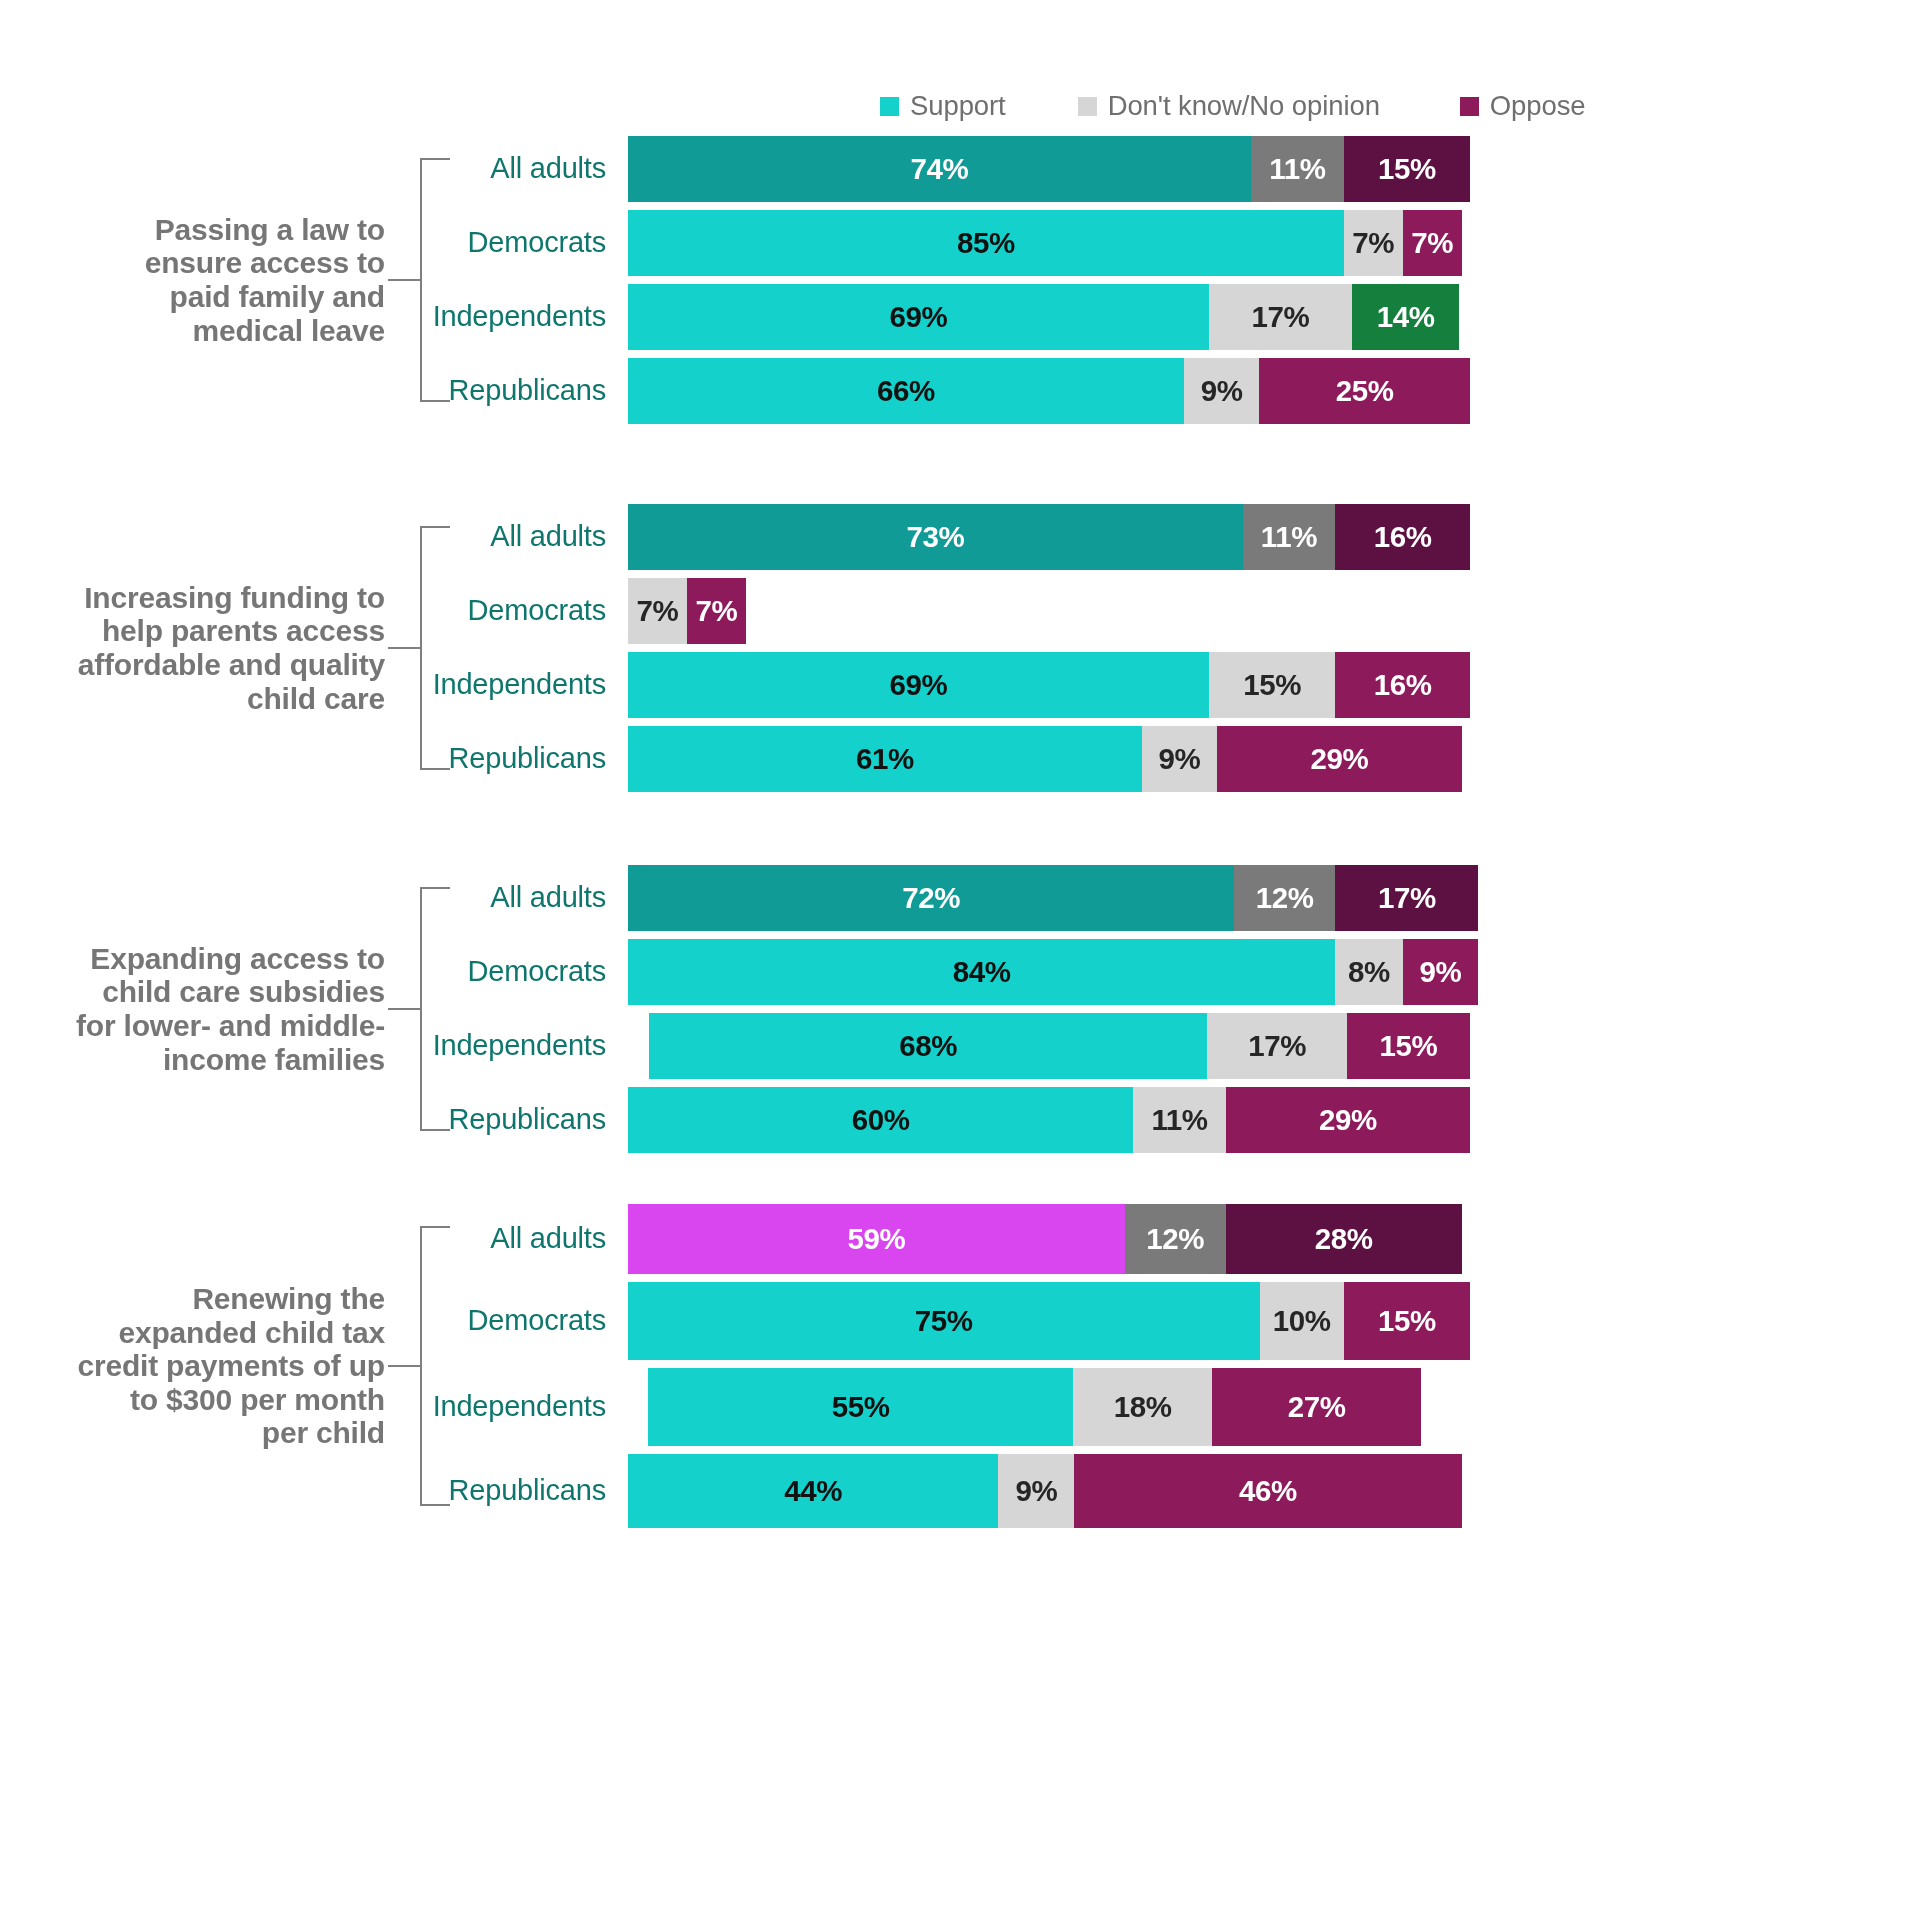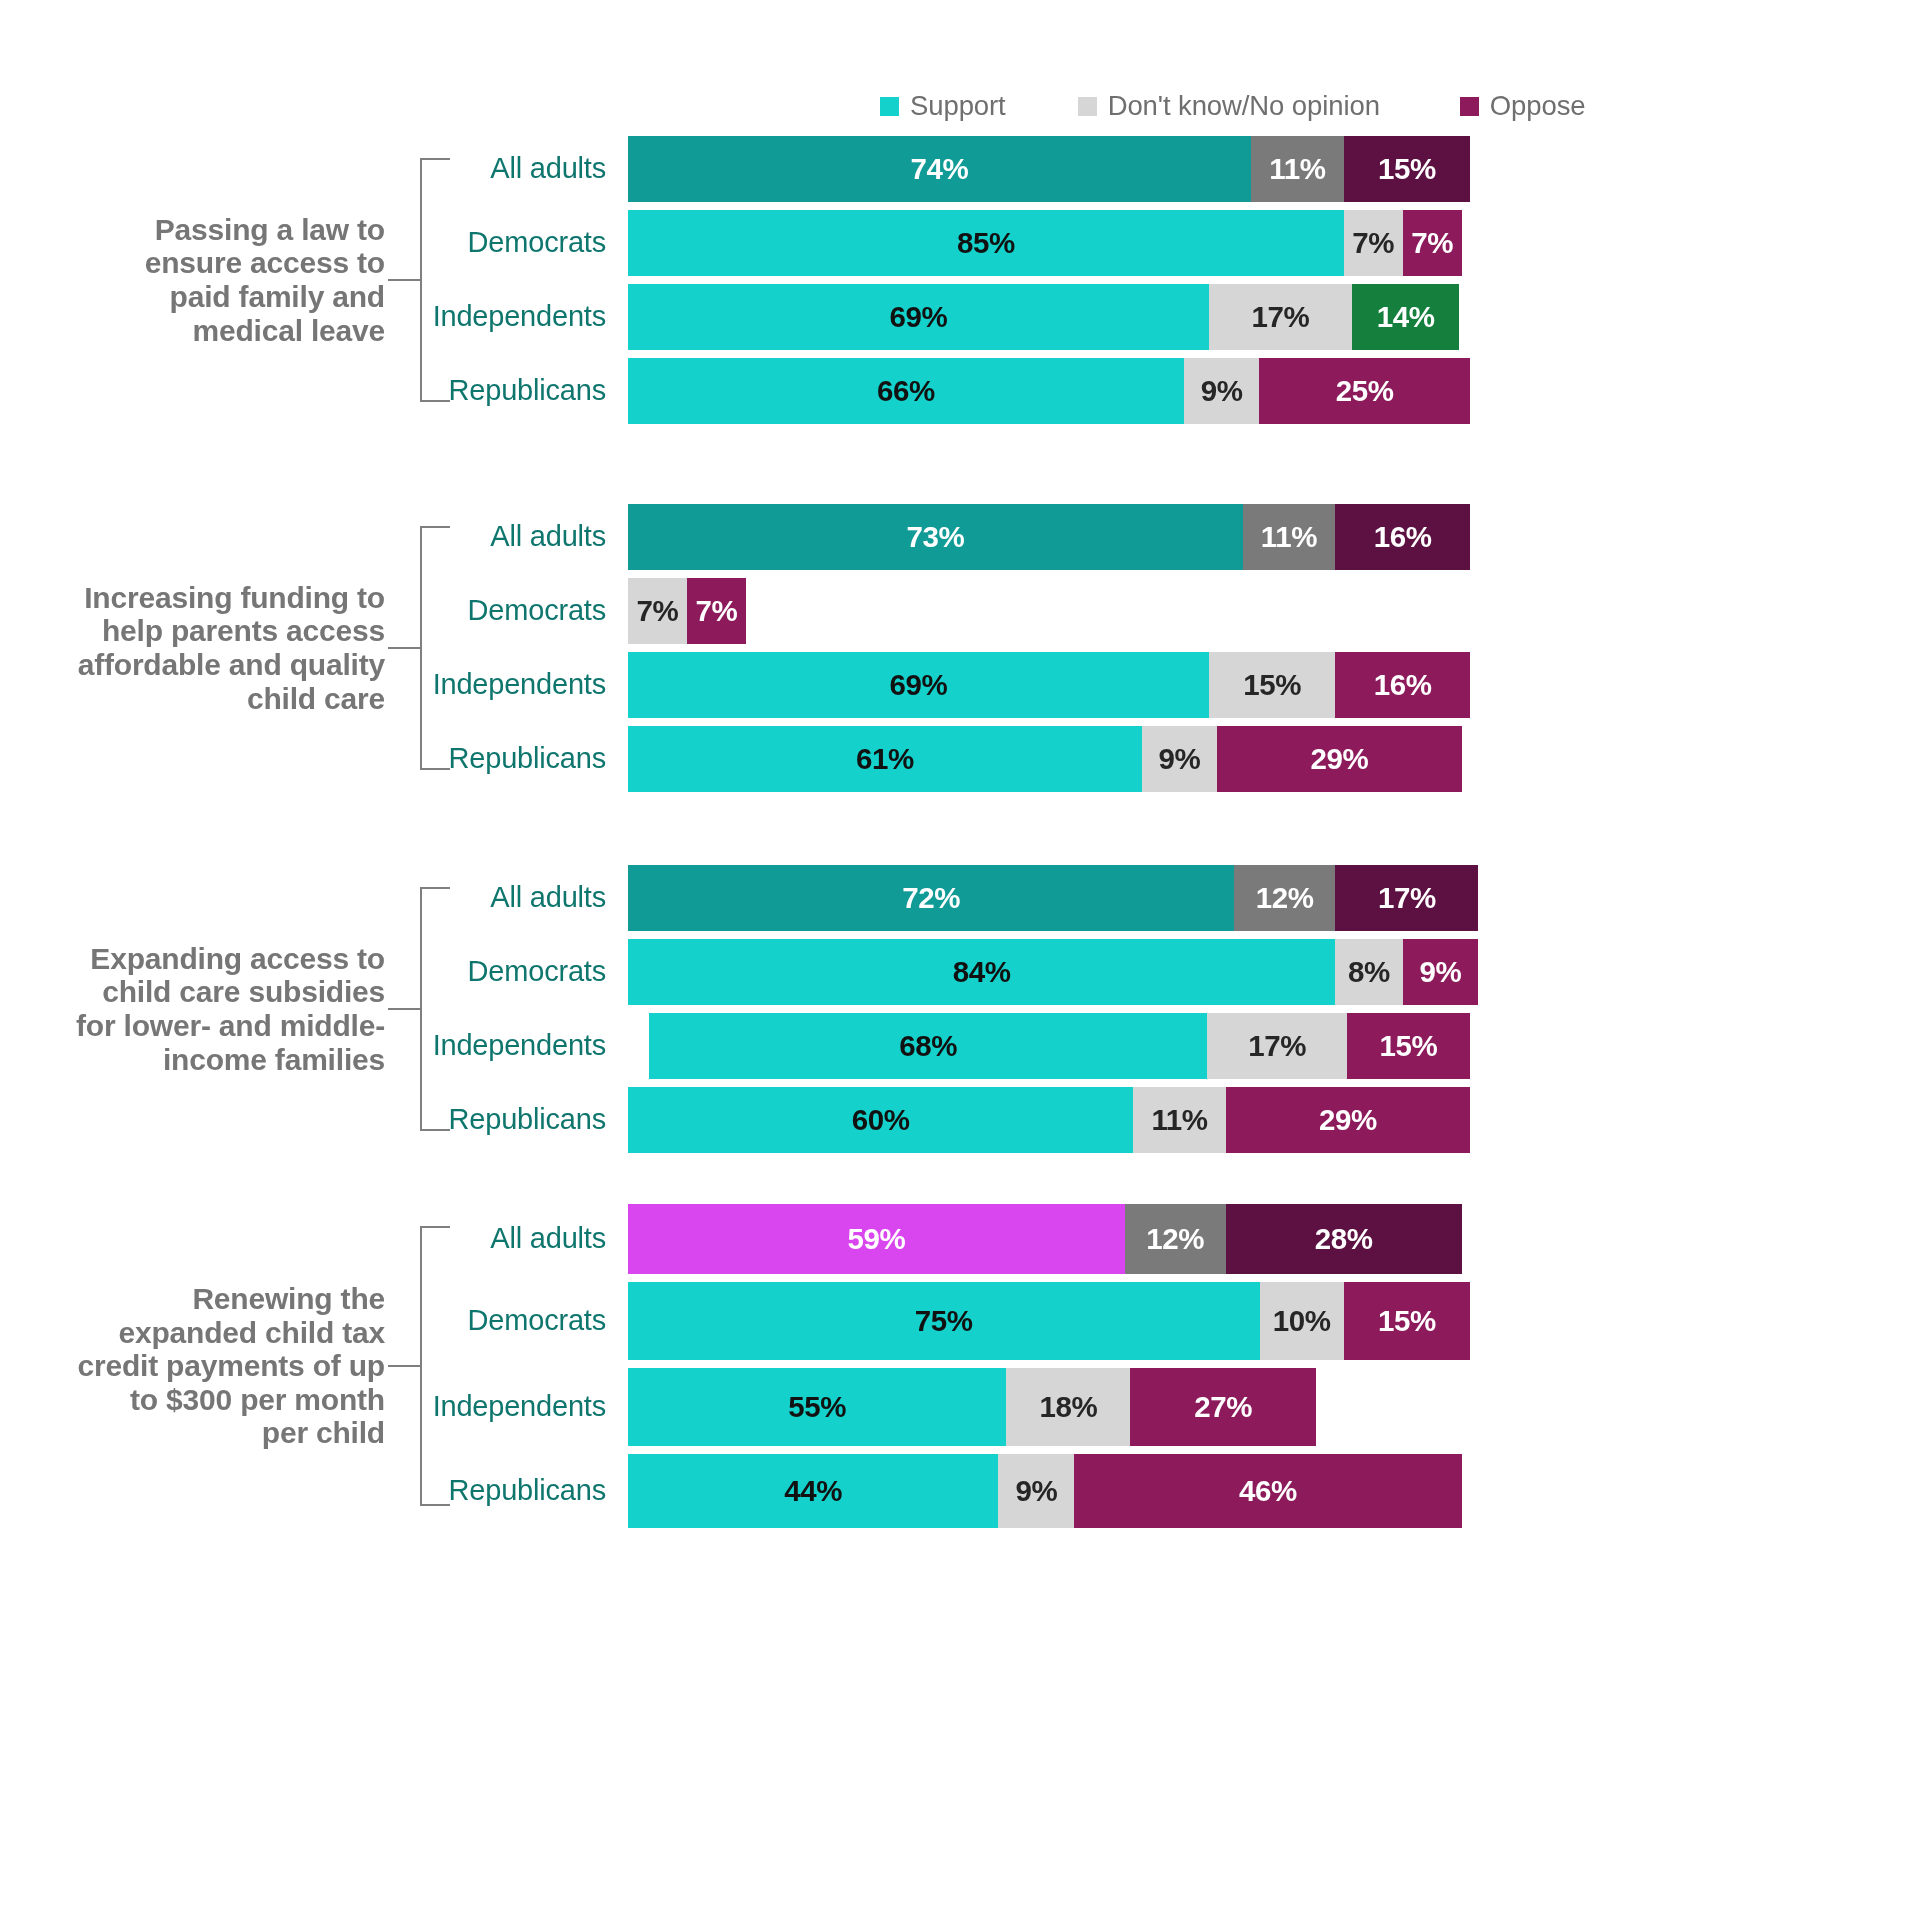--- a/index.html
+++ b/index.html
@@ -304,21 +304,21 @@
         <div class="row row-party" style="top: 78px; height: 78px;">
           <div class="row-label" style="top: 22px;">Democrats</div>
           <div class="bar" style="width: 842px;">
             <div class="seg seg-support" style="width: 631.5px; background: rgb(20, 210, 203);">75%</div>
             <div class="seg seg-dk" style="width: 84.2px; background: rgb(214, 214, 214);">10%</div>
             <div class="seg seg-oppose" style="width: 126.3px; background: rgb(141, 27, 92);">15%</div>
           </div>
         </div>
         <div class="row row-party" style="top: 164px; height: 78px;">
           <div class="row-label" style="top: 22px;">Independents</div>
-          <div class="bar" style="width: 688px;">
+          <div class="bar" style="width: 773px; margin-left: 20px;">
             <div class="seg seg-support" style="width: 463.1px; background: rgb(20, 210, 203);">55%</div>
             <div class="seg seg-dk" style="width: 151.56px; background: rgb(214, 214, 214);">18%</div>
             <div class="seg seg-oppose" style="width: 227.34px; background: rgb(141, 27, 92);">27%</div>
           </div>
         </div>
         <div class="row row-party" style="top: 250px; height: 74px;">
           <div class="row-label" style="top: 20px;">Republicans</div>
           <div class="bar" style="width: 833.58px;">
             <div class="seg seg-support" style="width: 370.48px; background: rgb(20, 210, 203);">44%</div>
             <div class="seg seg-dk" style="width: 75.78px; background: rgb(214, 214, 214);">9%</div>

